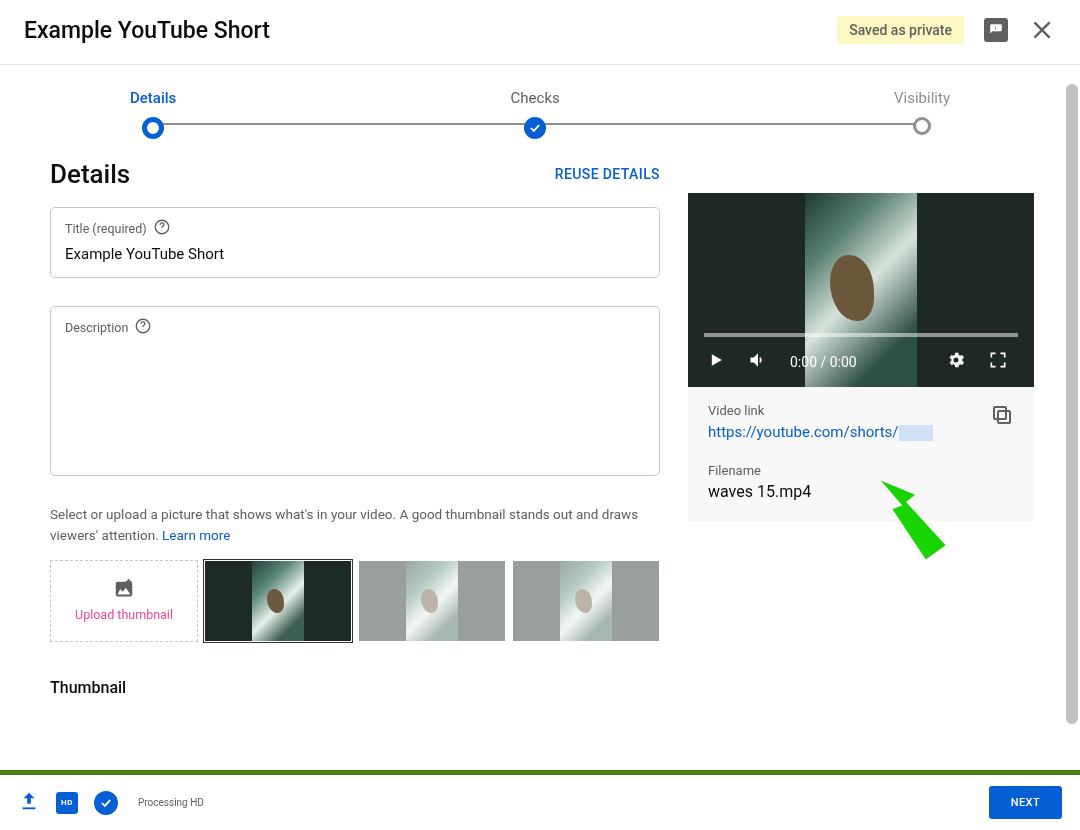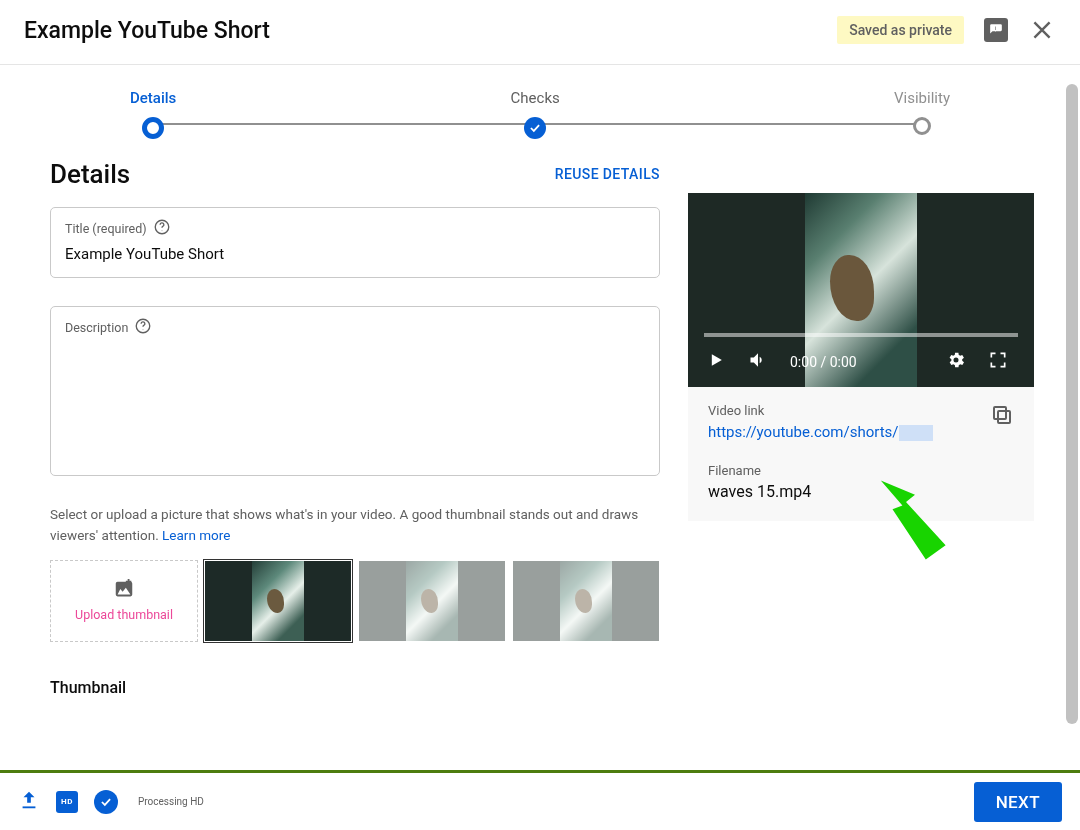--- a/index.html
+++ b/index.html
@@ -77,28 +77,28 @@
     .meta-label { font-size: 13px; color: #606060; margin-bottom: 4px; }
     .video-link-row { display: flex; align-items: flex-start; justify-content: space-between; }
     .video-link { color: #065fd4; font-size: 15px; }
     .video-link-blur { display:inline-block; width: 34px; height: 16px; background: #cfe0f7; vertical-align: middle; }
     .copy-icon { cursor: pointer; }
     .copy-icon svg { width: 24px; height: 24px; fill: none; stroke: #606060; stroke-width: 2; }
     .filename-block { margin-top: 22px; }
     .filename-val { font-size: 16px; color: #0d0d0d; margin-top: 4px; }
 
     
-    .footer { position: absolute; left: 0; right: 0; bottom: 0; height: 60px; border-top: 3px solid #4d7c0f; display: flex; align-items: center; padding: 0 18px; gap: 16px; background: #fff; }
+    .footer { position: absolute; left: 0; right: 0; bottom: 0; height: 60px; border-top: 5px solid #4d7c0f; display: flex; align-items: center; padding: 0 18px; gap: 16px; background: #fff; }
     .footer-icon svg { width: 22px; height: 22px; fill: #065fd4; }
     .hd-badge { width: 22px; height: 22px; background: #065fd4; color: #fff; font-size: 8px; font-weight: 700; border-radius: 3px; display: flex; align-items: center; justify-content: center; letter-spacing: 0.5px; }
     .check-circle { width: 24px; height: 24px; border-radius: 50%; background: #065fd4; display: flex; align-items: center; justify-content: center; }
     .check-circle svg { width: 14px; height: 14px; stroke: #fff; stroke-width: 3; fill: none; }
     .footer-status { font-size: 10px; color: #606060; margin-left: 4px; }
     .footer-spacer { flex: 1; }
-    .next-btn { background: #065fd4; color: #fff; font-size: 17px; font-weight: 500; padding: 10px 22px; border-radius: 3px; cursor: pointer; letter-spacing: 0.4px; }
+    .next-btn { background: #065fd4; color: #fff; font-size: 11px; font-weight: 500; padding: 10px 22px; border-radius: 3px; cursor: pointer; letter-spacing: 0.4px; }
 
     
     .green-arrow { position: absolute; left: 870px; top: 475px; pointer-events: none; z-index: 50; }
     .green-arrow svg { width: 90px; height: 90px; }
   </style>
 </head>
 <body>
 
 <div class="header">
   <div class="header-title">Example YouTube Short</div>

